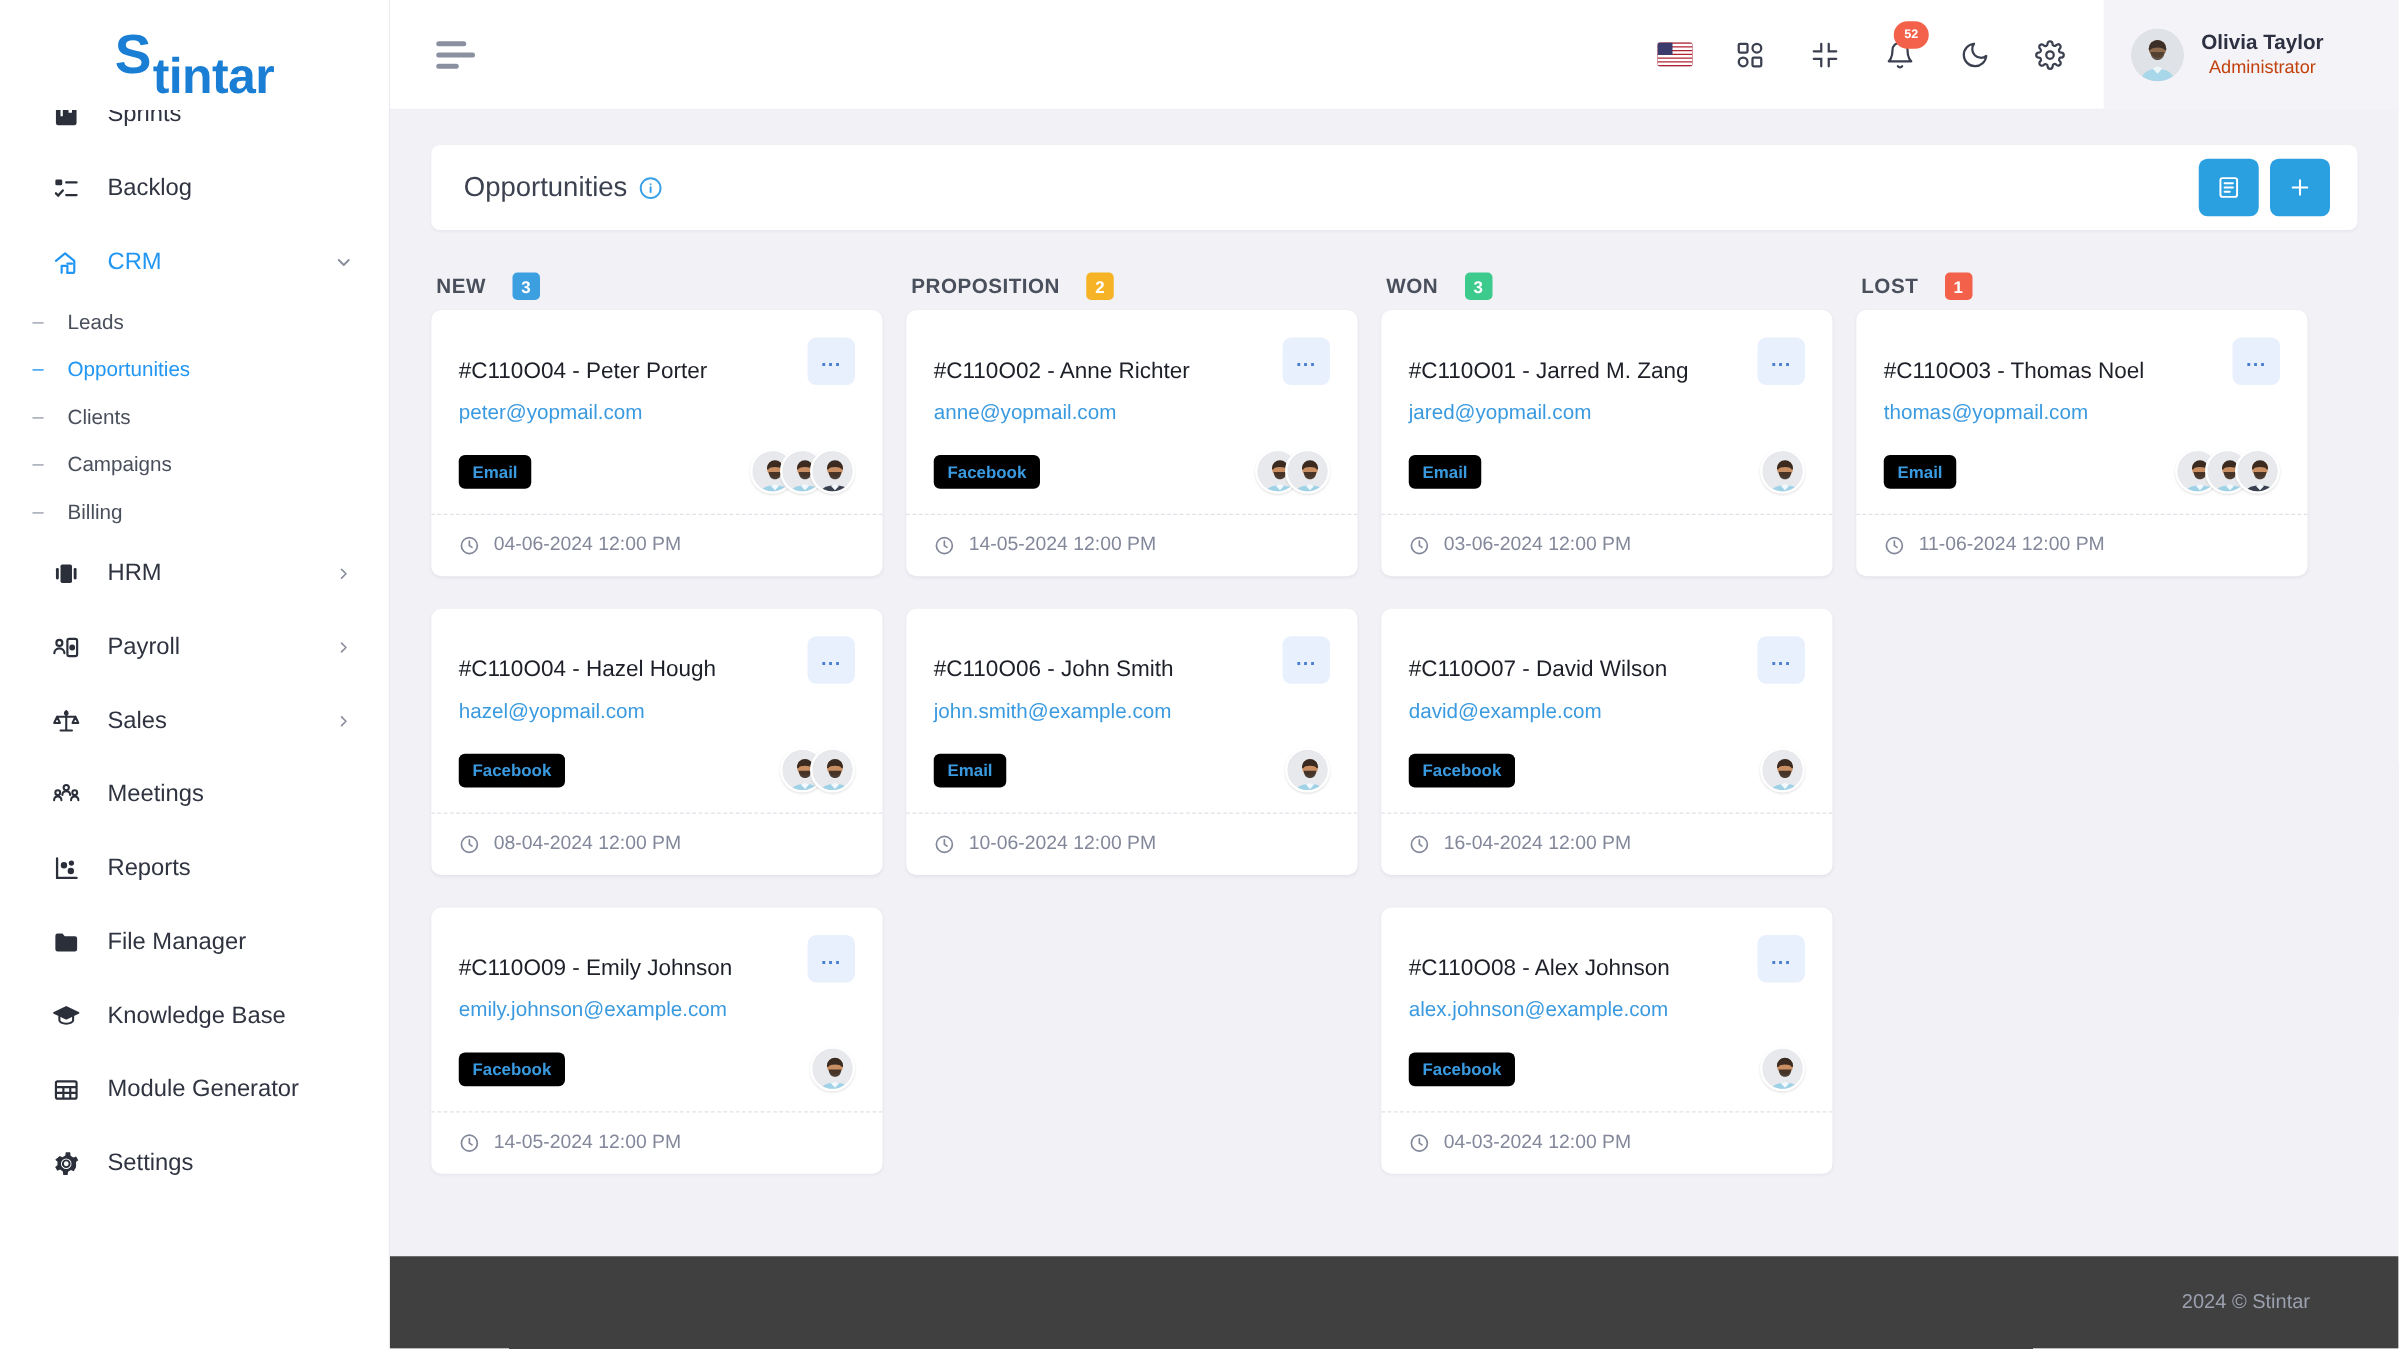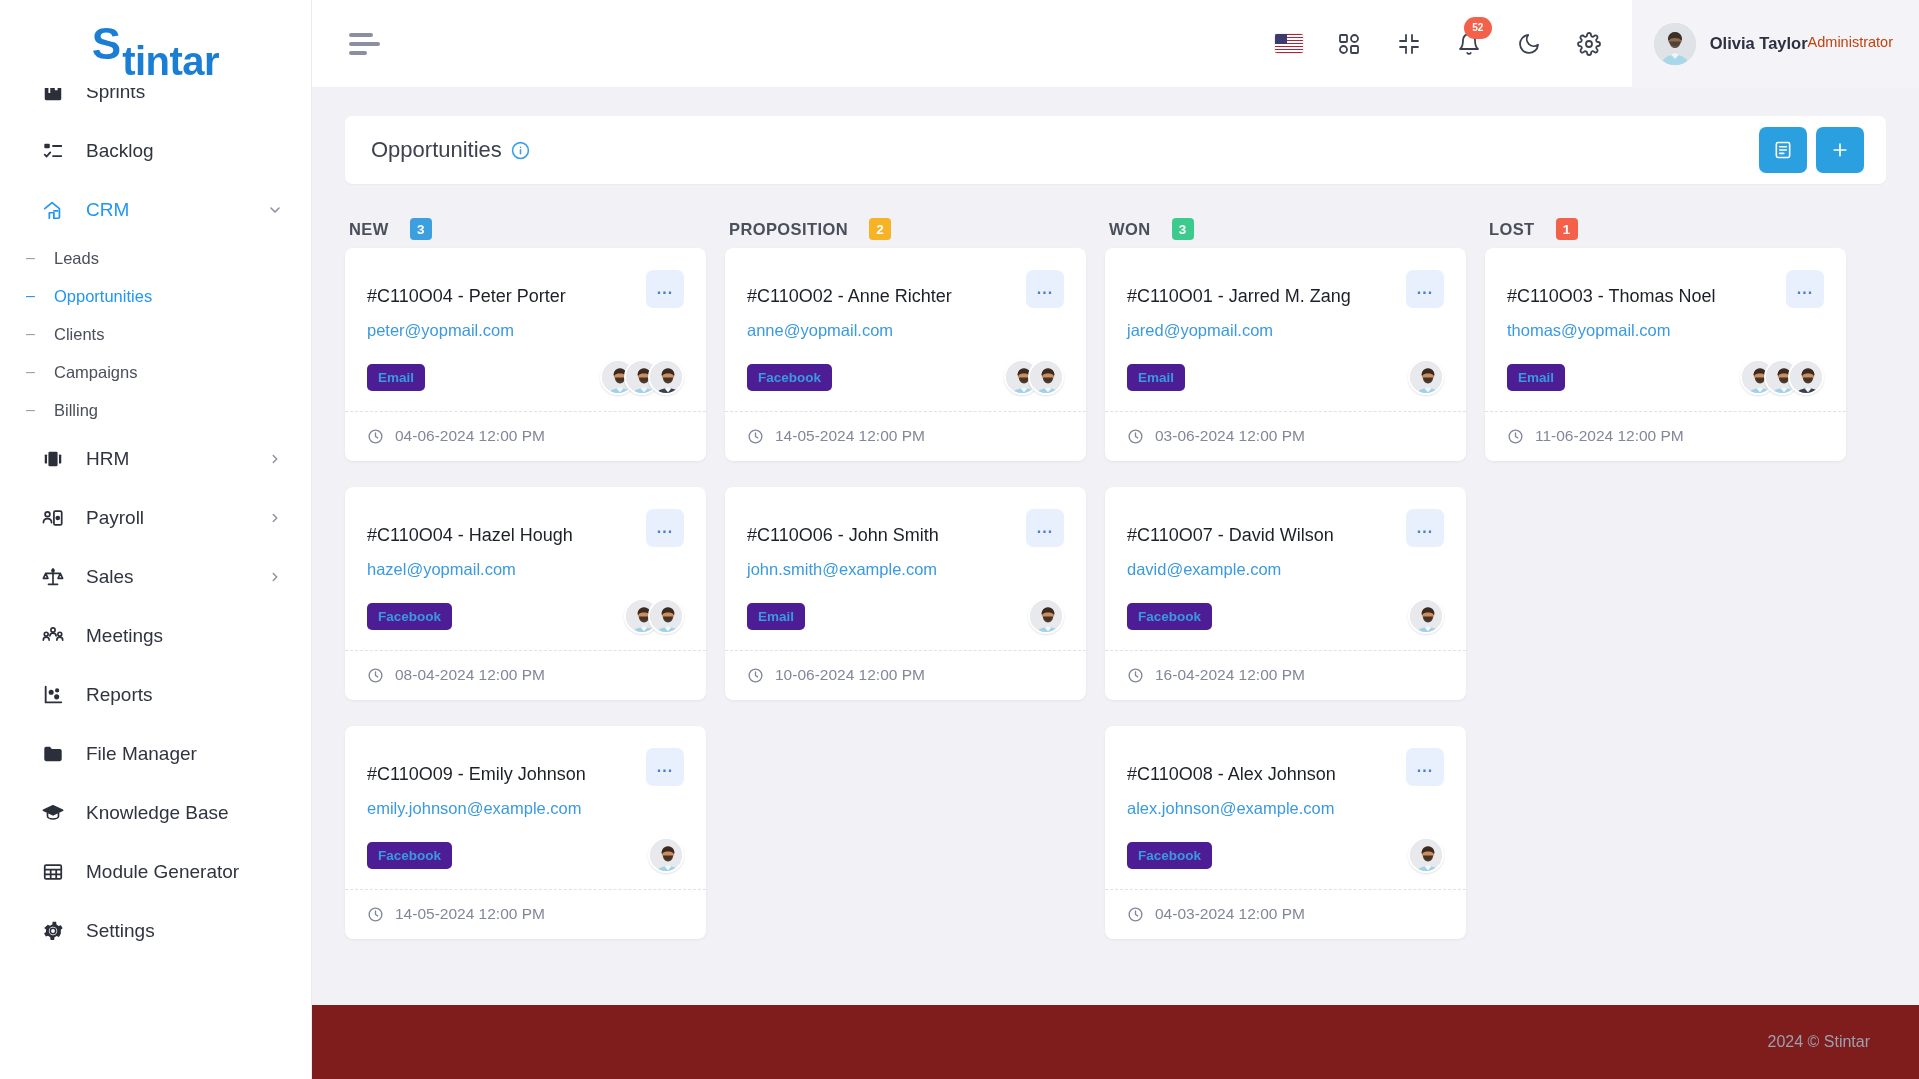--- a/index.html
+++ b/index.html
@@ -128,21 +128,21 @@
     display: flex; align-items: center; gap: 14px;
     height: 88px; padding: 0 26px 0 22px;
     background: #f3f3f8; cursor: pointer;
     min-width: 236px;
   }
   .avatar-lg {
     width: 42px; height: 42px; border-radius: 50%;
     background: #d6d9de; overflow: hidden; flex: 0 0 42px;
     position: relative;
   }
-  .profile-text { display: flex; flex-direction: row; line-height: 1.25; }
+  .profile-text { display: flex; flex-direction: column; line-height: 1.25; text-align: center; }
   .profile-name { font-size: 16.5px; color: #2c3040; font-weight: 600; }
   .profile-role { font-size: 14.5px; color: #c2410c; }
 
   
   .content {
     flex: 1 1 auto; overflow: hidden; position: relative;
     padding: 0 0 0 0;
   }
   .page-head {
     margin: 28px 33px 0 33px;
@@ -208,21 +208,21 @@
     line-height: 0.4;
   }
   .card-email {
     display: block; color: #3a9ae0; font-size: 16.5px;
     margin-top: 13px; text-decoration: none; cursor: pointer;
   }
   .card-meta {
     display: flex; align-items: center; margin-top: 19px; min-height: 36px;
   }
   .chip {
-    background: #4c1d95; color: #3a9ae0;
+    background: #000000; color: #3a9ae0;
     font-size: 13.5px; font-weight: 600;
     border-radius: 5px; padding: 6px 11px;
     display: inline-block;
   }
   .meta-spacer { flex: 1 1 auto; }
   .avatars { display: flex; align-items: center; }
   .av {
     width: 36px; height: 36px; border-radius: 50%;
     border: 2px solid #fff; background: #e3e5e9;
     margin-left: -12px; overflow: hidden; position: relative;
@@ -232,23 +232,23 @@
   .card-foot {
     border-top: 1px dashed #dfe1e8;
     padding: 15px 22px 16px 22px;
     display: flex; align-items: center; gap: 11px;
     color: #82879a; font-size: 15.5px;
   }
   .clock-ico { width: 17px; height: 17px; flex: 0 0 17px; color: #82879a; }
 
   .footer {
     position: absolute; left: 0; right: 0; bottom: 0;
-    height: 74px; background: #7f1d1d;
+    height: 74px; background: #404040;
     display: flex; align-items: center; justify-content: flex-end;
-    padding-right: 49px;
+    padding-right: 71px;
     color: #9ba0ae; font-size: 16px;
   }
 </style>
 </head>
 <body>
 
 <div class="app">
 
   <aside class="sidebar">
     <div class="brand">

